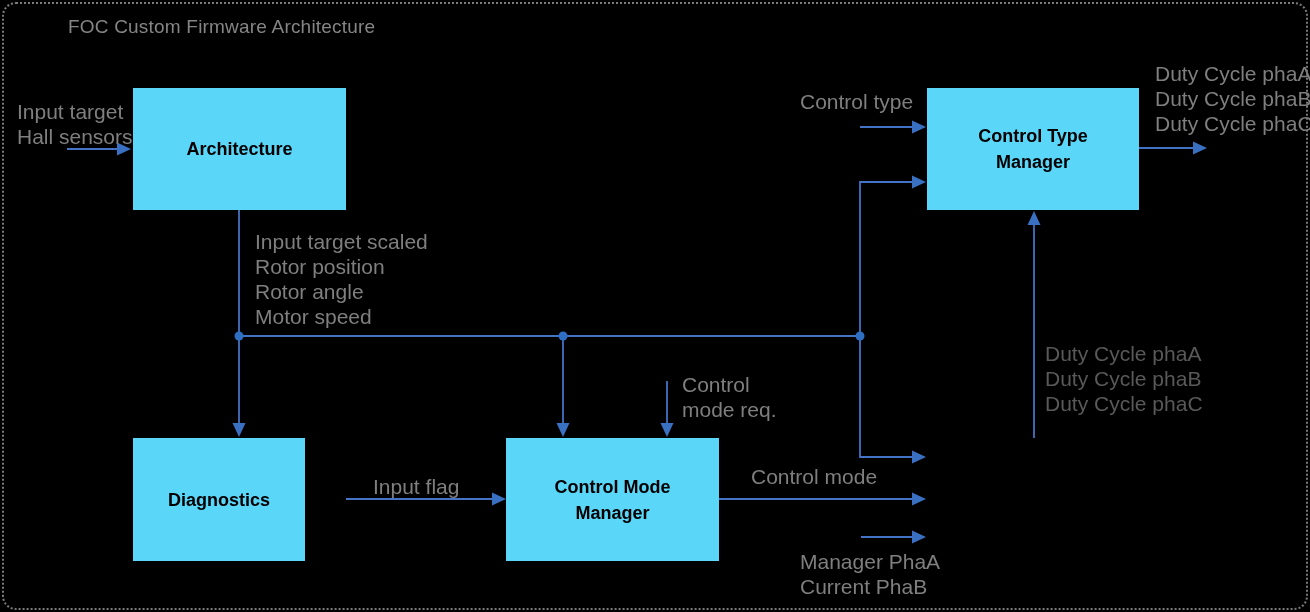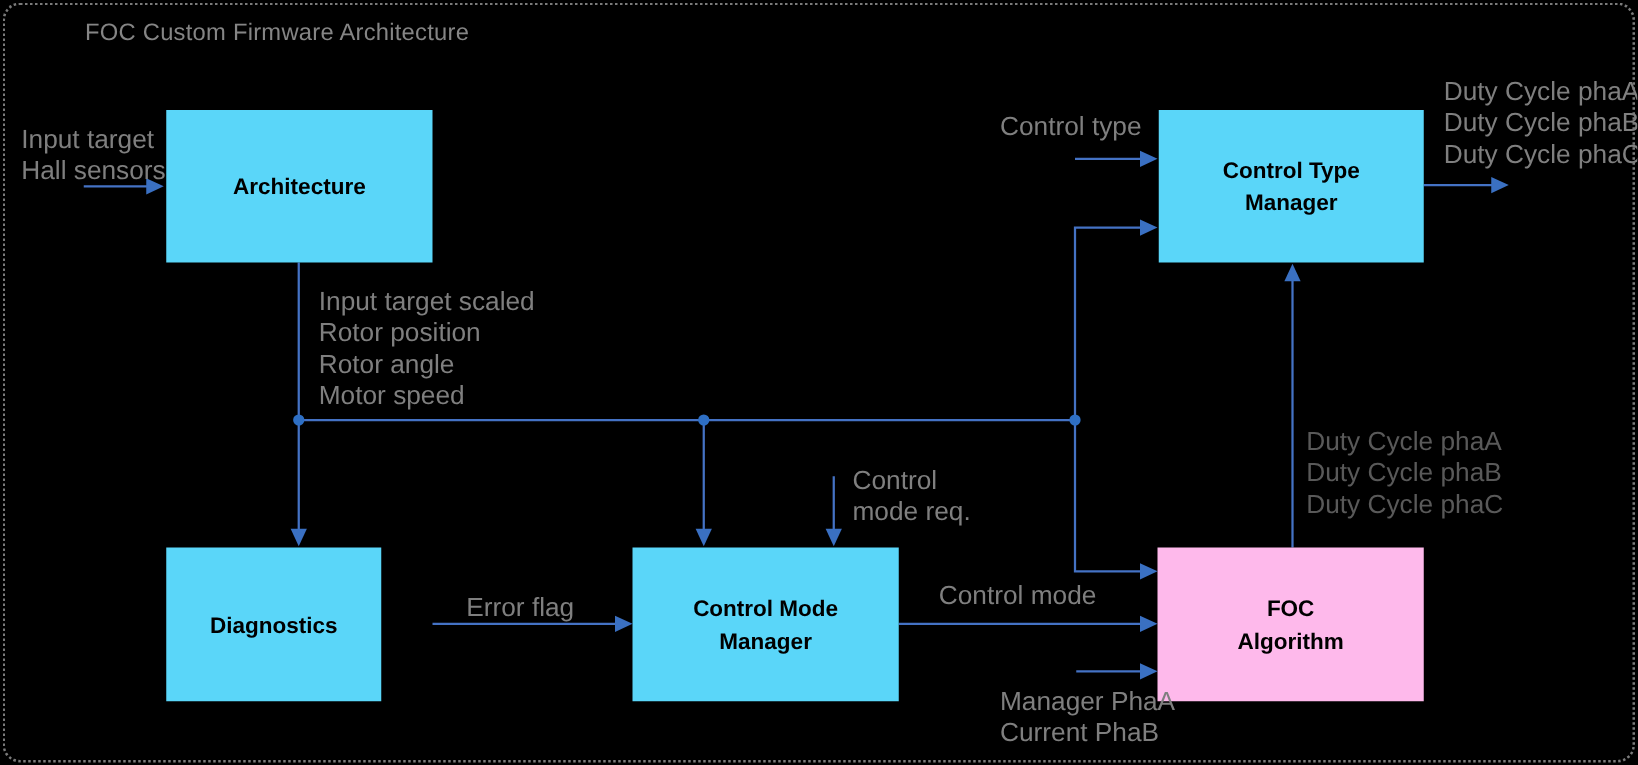--- a/index.html
+++ b/index.html
@@ -111,24 +111,20 @@
     <span>Diagnostics</span>
   </div>
   <div class="block cyan b-cmm">
     <span>Control Mode</span>
     <span>Manager</span>
   </div>
   <div class="block cyan b-ctm">
     <span>Control Type</span>
     <span>Manager</span>
   </div>
-  <div class="block pink b-foc">
-    <span>FOC</span>
-    <span>Algorithm</span>
-  </div>
 
   <div class="lbl l-est-in">
     <span>Input target</span>
     <span>Hall sensors</span>
   </div>
 
   <div class="lbl l-ctype">
     <span>Control type</span>
   </div>
 
@@ -144,21 +140,21 @@
   </div>
 
   <div class="lbl l-est-out">
     <span>Input target scaled</span>
     <span>Rotor position</span>
     <span>Rotor angle</span>
     <span>Motor speed</span>
   </div>
 
   <div class="lbl l-errflag">
-    <span>Error flag</span>
+    <span>Input flag</span>
   </div>
 
   <div class="lbl l-cmode">
     <span>Control mode</span>
   </div>
 
   <div class="lbl lbl-dark l-duty-int">
     <span>Duty Cycle phaA</span>
     <span>Duty Cycle phaB</span>
     <span>Duty Cycle phaC</span>

